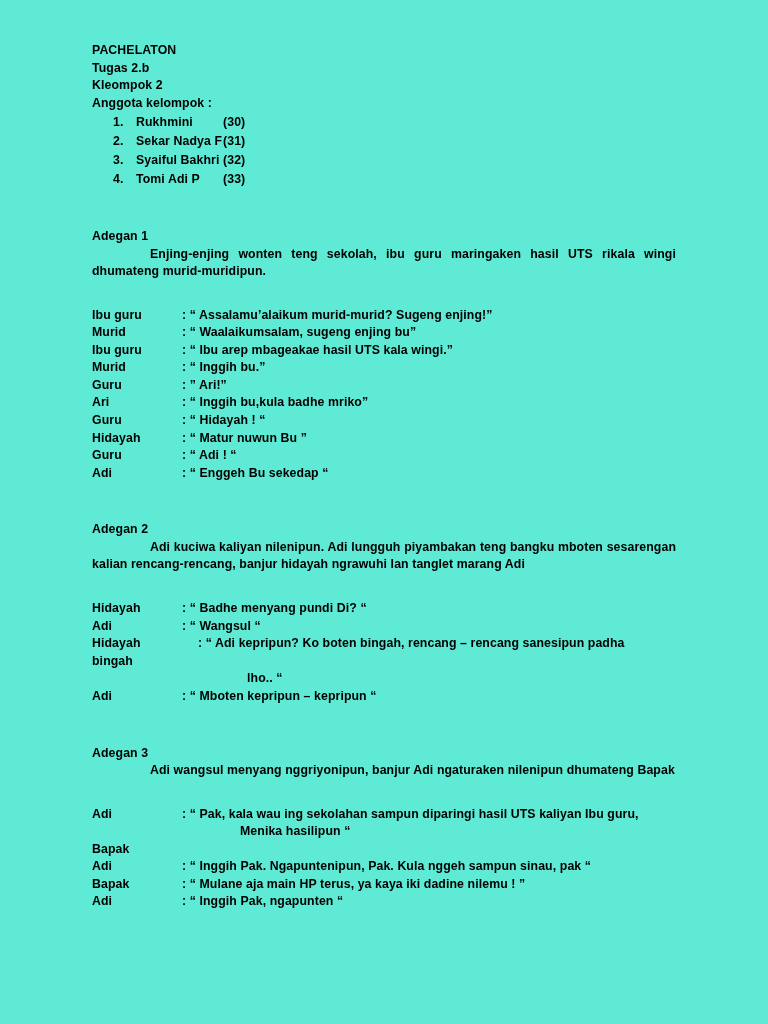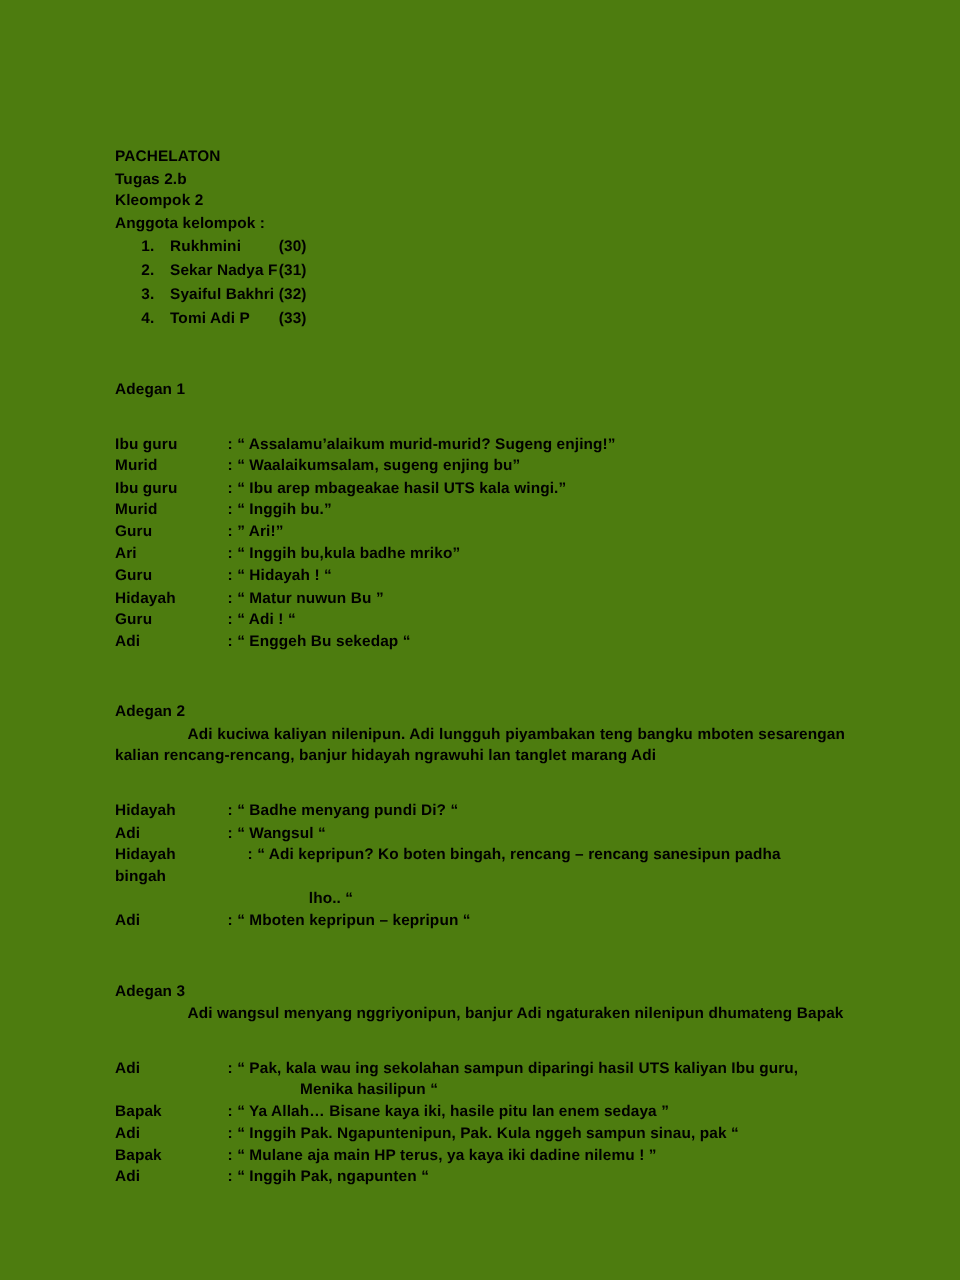--- a/index.html
+++ b/index.html
@@ -11,23 +11,23 @@
     width: 768px;
     height: 1024px;
     font-family: "Liberation Sans", sans-serif;
     color: #000000;
     overflow: hidden;
   }
   .page {
     position: relative;
     width: 768px;
     height: 1024px;
-    background: #4d7c0f;
+    background: #5eead4;
     box-sizing: border-box;
-    padding: 117px 92px 0 92px;
+    padding: 42px 92px 0 92px;
   }
   .doc {
     width: 584px;
     font-size: 12.3px;
     font-weight: bold;
     line-height: 17.5px;
     letter-spacing: 0.1px;
   }
   .head-line {
     white-space: pre;
@@ -128,20 +128,21 @@
         <span class="roster-num">4.</span>
         <span class="roster-name">Tomi Adi P</span>
         <span class="roster-id">(33)</span>
       </div>
     </div>
 
     <div class="gap-lg"></div>
 
     <div class="scene">
       <div class="scene-title">Adegan 1</div>
+      <div class="scene-intro">Enjing-enjing wonten teng sekolah, ibu guru maringaken hasil UTS rikala wingi dhumateng murid-muridipun.</div>
 
       <div class="gap-md"></div>
 
       <div class="dialogue">
         <div class="d-row">
           <span class="d-speaker">Ibu guru</span>
           <span class="d-text">: “ Assalamu’alaikum murid-murid? Sugeng enjing!”</span>
         </div>
         <div class="d-row">
           <span class="d-speaker">Murid</span>
@@ -224,21 +225,20 @@
 
       <div class="dialogue">
         <div class="d-row">
           <span class="d-speaker">Adi</span>
           <span class="d-text">: “ Pak, kala wau ing sekolahan sampun diparingi hasil UTS kaliyan Ibu guru,</span>
         </div>
         <div class="d-contline2">Menika hasilipun “</div>
 
         <div class="d-row">
           <span class="d-speaker">Bapak</span>
-          <span class="d-text">: “ Ya Allah… Bisane kaya iki, hasile pitu lan enem sedaya ”</span>
         </div>
         <div class="d-row">
           <span class="d-speaker">Adi</span>
           <span class="d-text">: “ Inggih Pak. Ngapuntenipun, Pak. Kula nggeh sampun sinau, pak “</span>
         </div>
         <div class="d-row">
           <span class="d-speaker">Bapak</span>
           <span class="d-text">: “ Mulane aja main HP terus, ya kaya iki dadine nilemu ! ”</span>
         </div>
         <div class="d-row">

